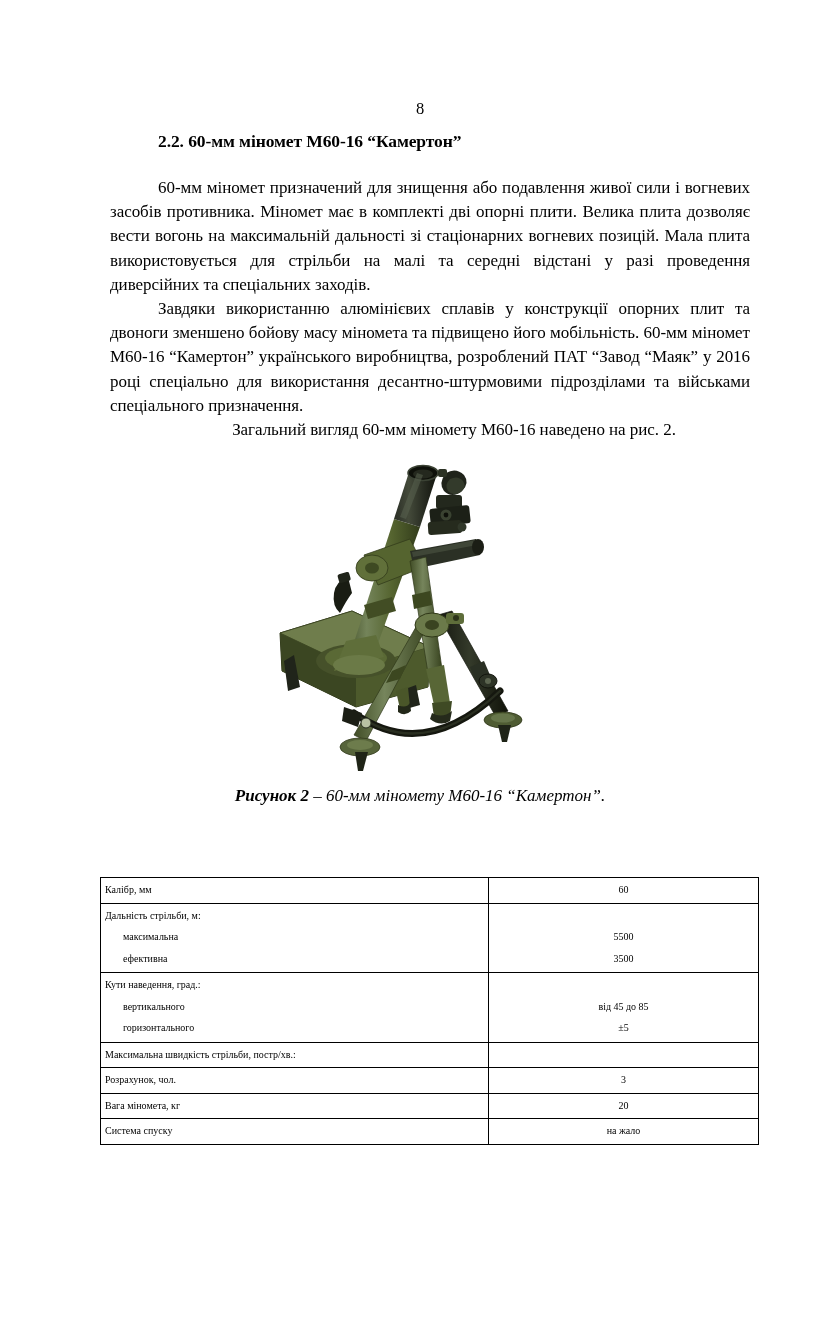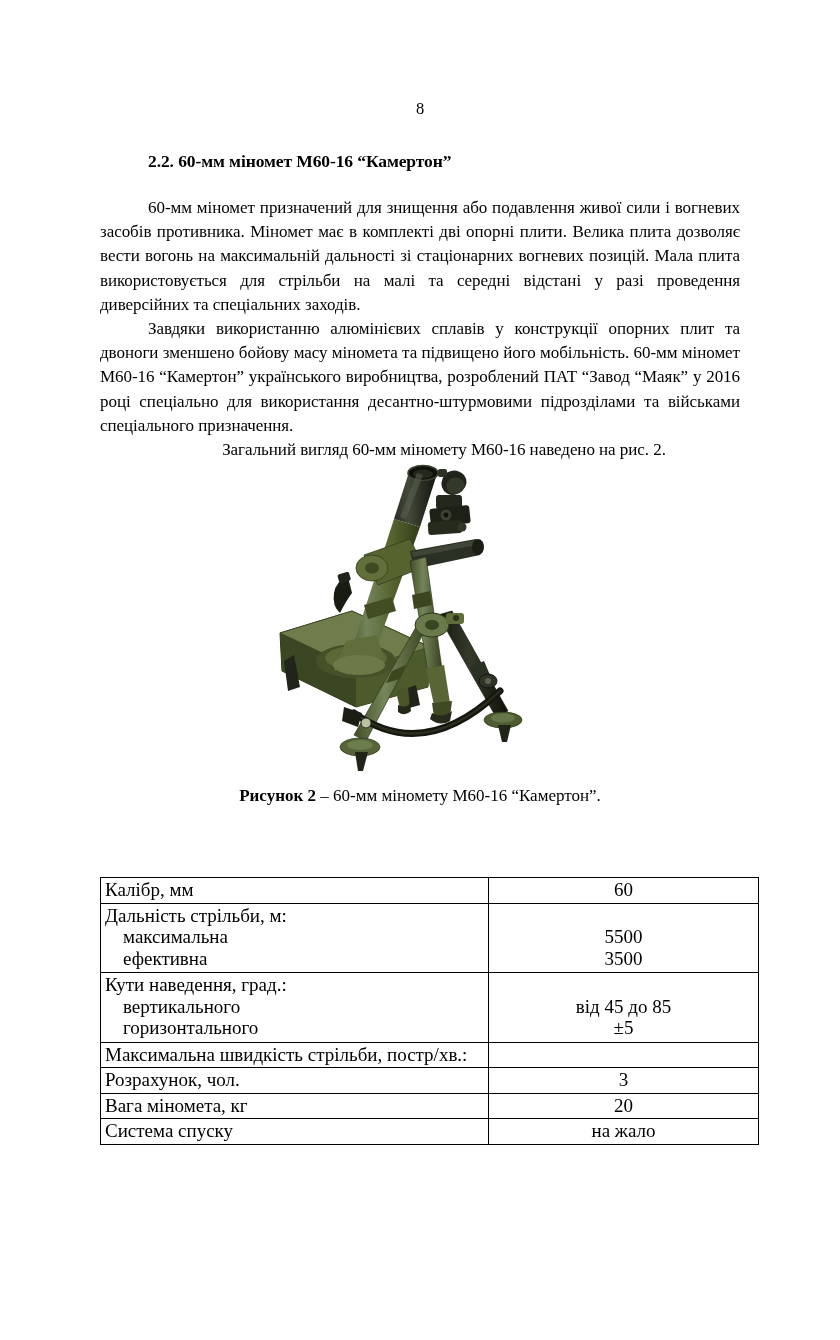--- a/index.html
+++ b/index.html
@@ -31,24 +31,23 @@
     left: 0;
     width: 840px;
     text-align: center;
     font-size: 16.5px;
     line-height: 20px;
   }
 
   
   .content {
     position: absolute;
-    left: 100px;
+    left: 110px;
     top: 130px;
     width: 640px;
-    margin-top: 20px;
   }
 
   .section-heading {
     font-weight: bold;
     font-size: 17.5px;
     line-height: 22px;
     margin: 0 0 0 48px;
     letter-spacing: -0.1px;
   }
 
@@ -82,20 +81,21 @@
     position: relative;
   }
   .figure-caption {
     position: absolute;
     left: 0;
     top: 785px;
     width: 840px;
     text-align: center;
     font-size: 17px;
     line-height: 22px;
+    font-style: italic;
   }
   .figure-caption b { font-weight: bold; }
 
   
   .table-intro {
     position: absolute;
     left: 100px;
     top: 826px;
     width: 640px;
     font-size: 17px;
@@ -103,21 +103,21 @@
   }
   .table-intro .lead { text-indent: 48px; display: block; }
   .table-intro .cap  { text-indent: 0; display: block; }
 
   table.ttx {
     position: absolute;
     left: 100px;
     top: 877px;
     width: 640px;
     border-collapse: collapse;
-    font-size: 19px;
+    font-size: 10px;
     line-height: 21.5px;
     table-layout: fixed;
   }
   table.ttx td {
     border: 1.4px solid #000;
     padding: 1px 4px 2px 4px;
     vertical-align: top;
   }
   table.ttx td.label { width: 379px; }
   table.ttx td.value { width: 261px; text-align: center; vertical-align: middle; }

